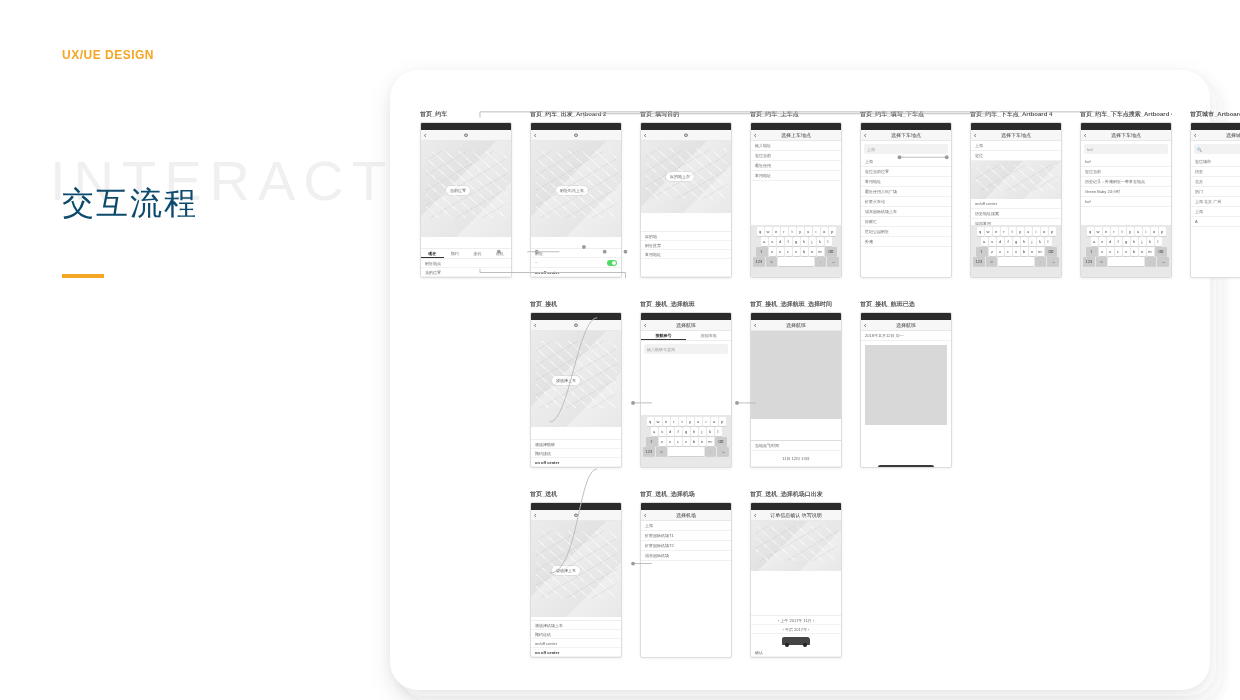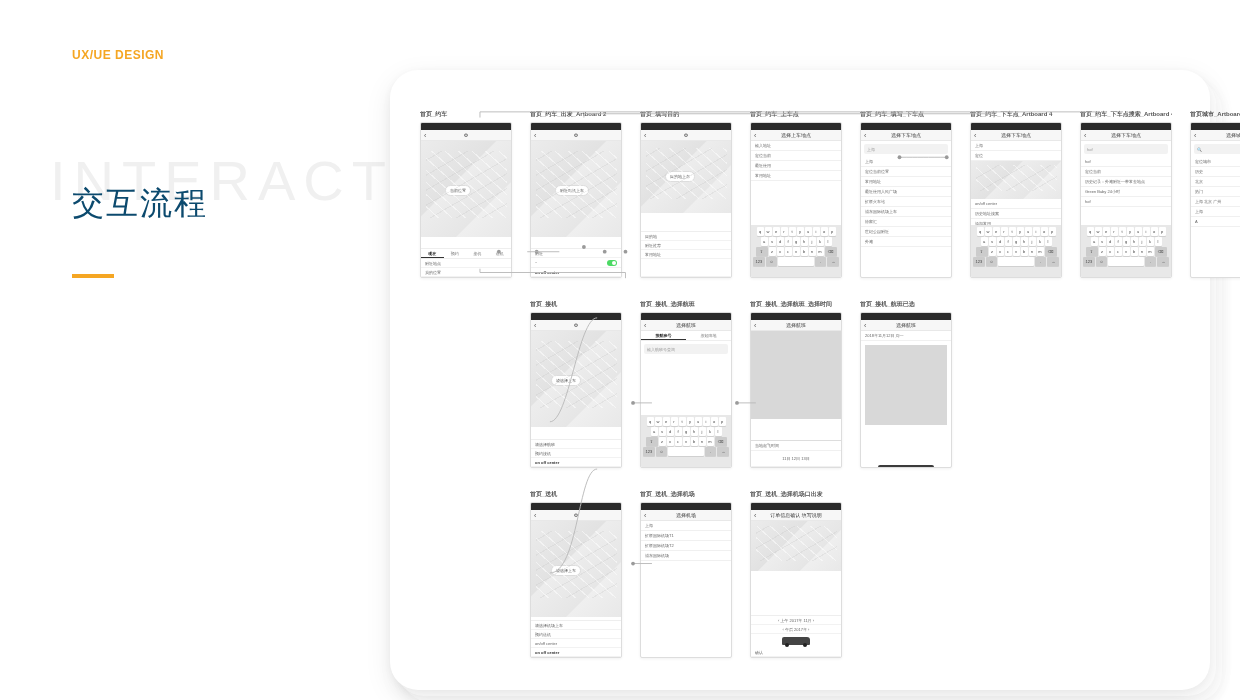--- a/index.html
+++ b/index.html
@@ -1,18 +1,18 @@
 <!DOCTYPE html>
 <html><head>
   <meta charset="utf-8">
   <style>
     * { margin: 0; padding: 0; box-sizing: border-box; }
     body { width: 1240px; height: 700px; background: #ffffff; font-family: -apple-system, "PingFang SC", "Microsoft YaHei", sans-serif; overflow: hidden; position: relative; }
     .page { position: relative; width: 100%; height: 100%; }
-    .left-col { position: absolute; left: 72px; top: 48px; width: 340px; }
+    .left-col { position: absolute; left: 62px; top: 48px; width: 340px; }
     .label { font-size: 12px; font-weight: 700; letter-spacing: 0.5px; }
     .watermark { position: absolute; left: 50px; top: 148px; font-size: 56px; font-weight: 300; letter-spacing: 8px; color: #f0f0f0; font-family: Arial, sans-serif; z-index: 0; white-space: nowrap; }
     .title { position: relative; z-index: 1; font-size: 32px; font-weight: 400; color: #0c4a6e; margin-top: 120px; letter-spacing: 2px; }
     .underline { width: 42px; height: 4px; margin-top: 48px; }
     .desc { margin-top: 68px; font-size: 14px; color: #666; line-height: 2; letter-spacing: 0.5px; max-width: 300px; }
     .panel { position: absolute; left: 390px; top: 70px; width: 820px; height: 620px; background: #ffffff; border-radius: 28px; box-shadow: 0 8px 28px rgba(0,0,0,0.08), 0 2px 8px rgba(0,0,0,0.04); padding: 40px 20px 30px 30px; }
     .panel-stack { position: absolute; left: 396px; top: 76px; width: 820px; height: 620px; border-radius: 28px; background: #fff; box-shadow: 0 6px 20px rgba(0,0,0,0.05); z-index: -1; }
     .panel-stack2 { position: absolute; left: 402px; top: 82px; width: 820px; height: 620px; border-radius: 28px; background: #fff; box-shadow: 0 4px 14px rgba(0,0,0,0.04); z-index: -2; }
     .flow { position: relative; width: 100%; }
     .row { display: flex; gap: 18px; margin-bottom: 22px; position: relative; }

